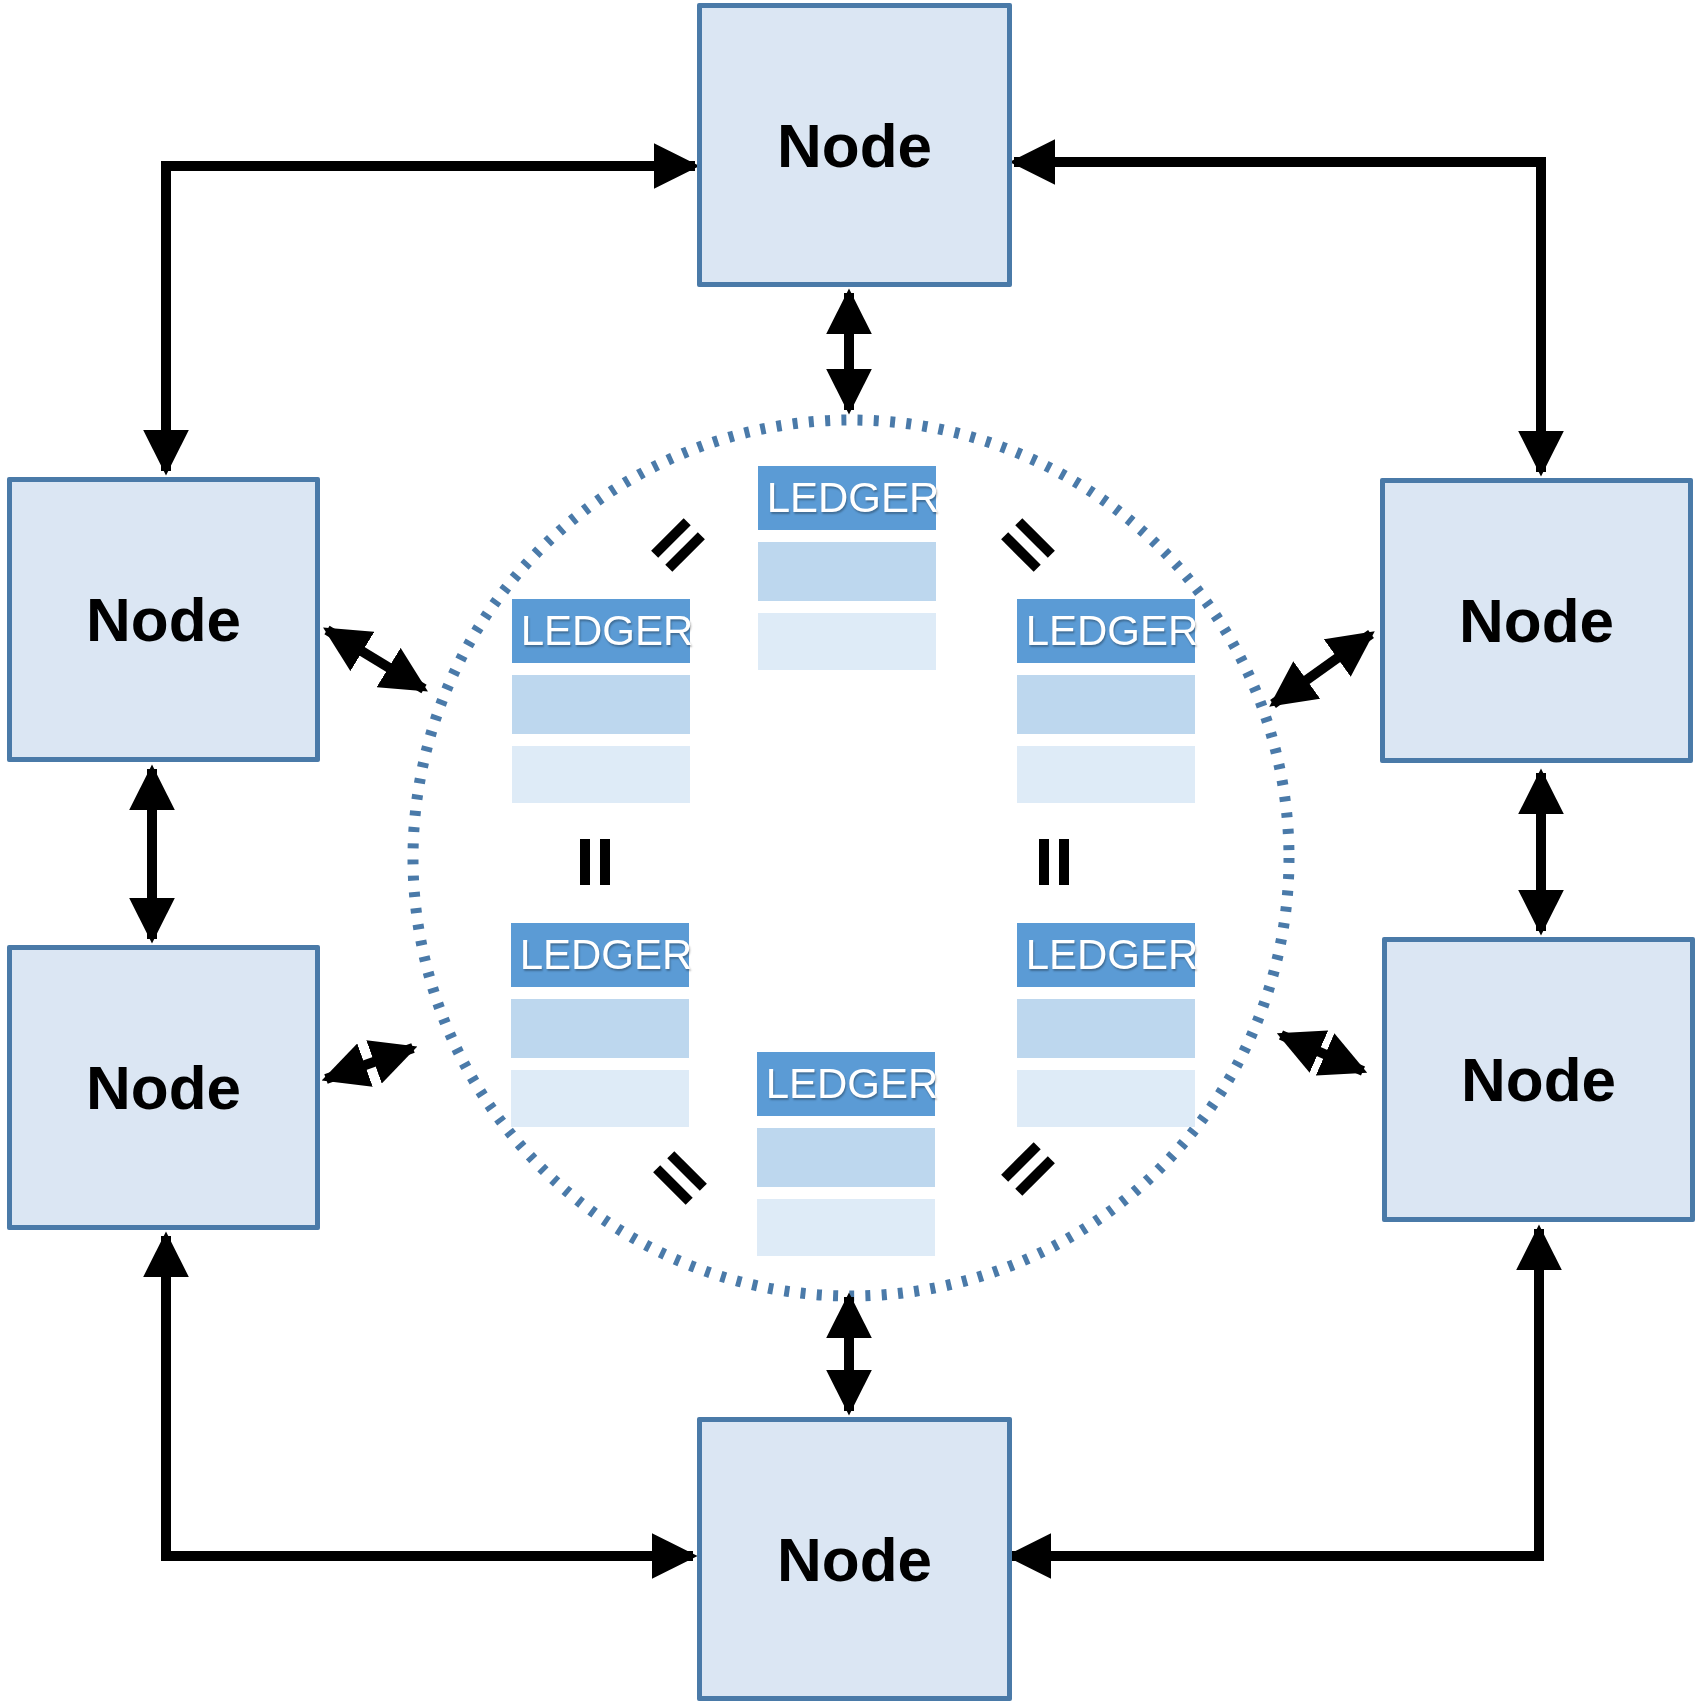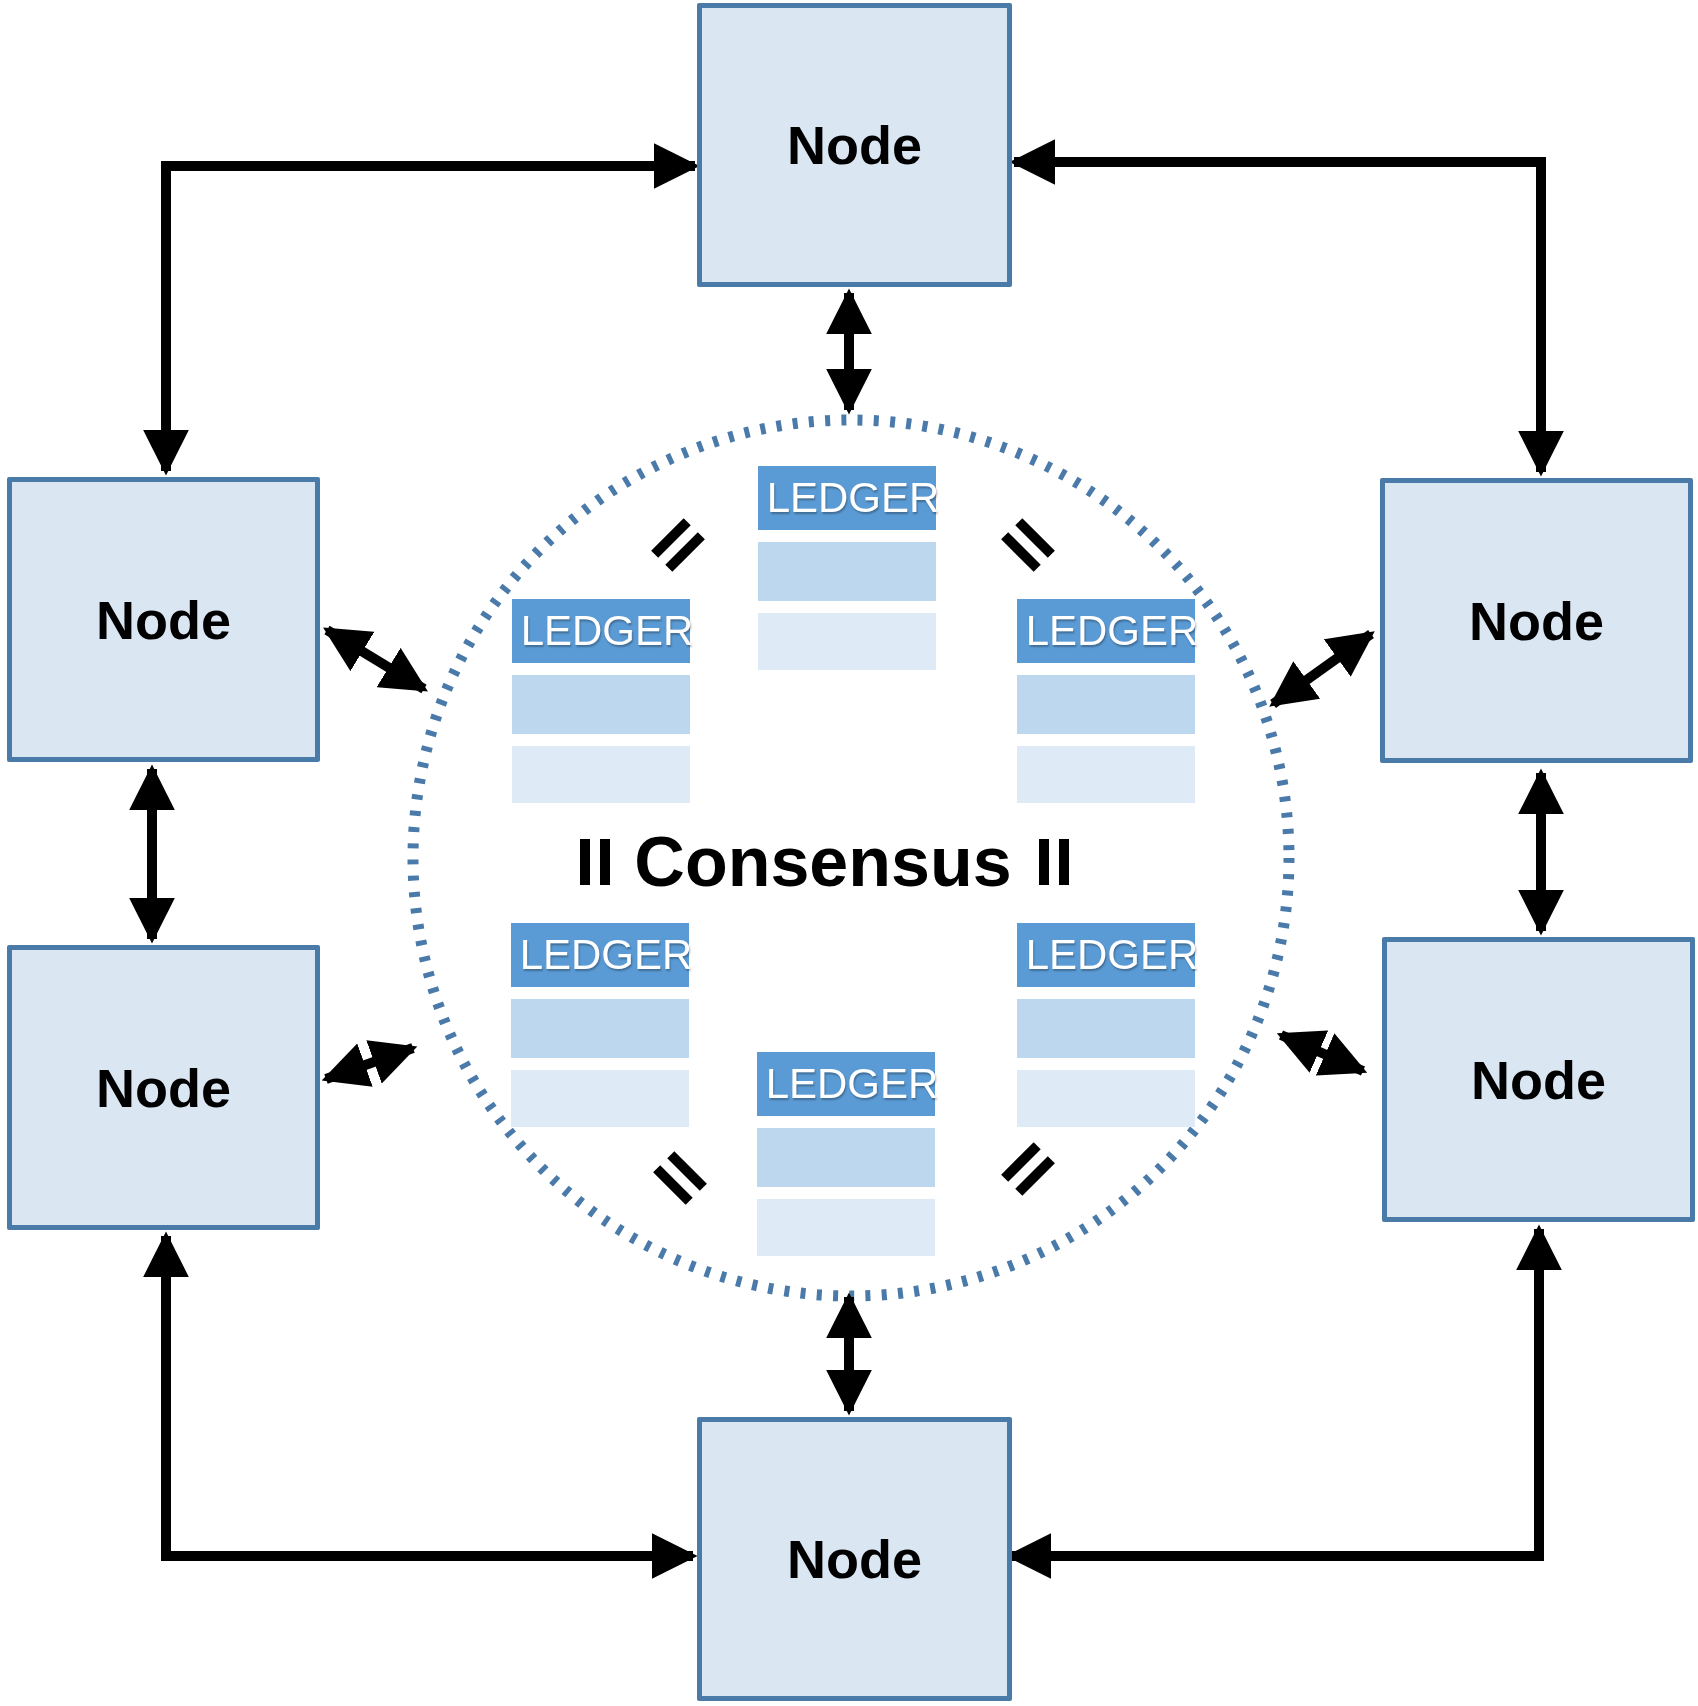--- a/index.html
+++ b/index.html
@@ -29,21 +29,21 @@
   .circle-dotted{stroke:var(--c-circle-dots);stroke-width:11;fill:none;stroke-dasharray:5 11.3;}
   
   .node{
     position:absolute;width:313px;height:285px;z-index:2;
     background:var(--c-node-fill);
     border:5px solid var(--c-node-border);
     box-sizing:border-box;border-radius:2px;
     display:flex;align-items:center;justify-content:center;
   }
   .node-label{
-    font-size:54px;font-weight:700;color:var(--c-label-text);
+    font-size:62px;font-weight:700;color:var(--c-label-text);
     letter-spacing:0px;
   }
   .node-top{left:697px;top:3px;width:315px;height:284px;}
   .node-upper-left{left:7px;top:477px;}
   .node-upper-right{left:1380px;top:478px;}
   .node-lower-left{left:7px;top:945px;}
   .node-lower-right{left:1382px;top:937px;}
   .node-bottom{left:697px;top:1417px;width:315px;height:284px;}
   
   .ledger{position:absolute;width:178px;z-index:2;}
@@ -155,21 +155,20 @@
     <div class="ledger-header">LEDGER</div>
     <div class="ledger-row row-medium"></div>
     <div class="ledger-row row-light"></div>
   </div>
   <div class="ledger ledger-bottom">
     <div class="ledger-header">LEDGER</div>
     <div class="ledger-row row-medium"></div>
     <div class="ledger-row row-light"></div>
   </div>
 
-  <div class="consensus">Consensus</div>
 
   <div class="eq eq-tl">
       <span class="bar"></span>
       <span class="bar"></span>
     </div>
   <div class="eq eq-tr">
       <span class="bar"></span>
       <span class="bar"></span>
     </div>
   <div class="eq eq-ml">

